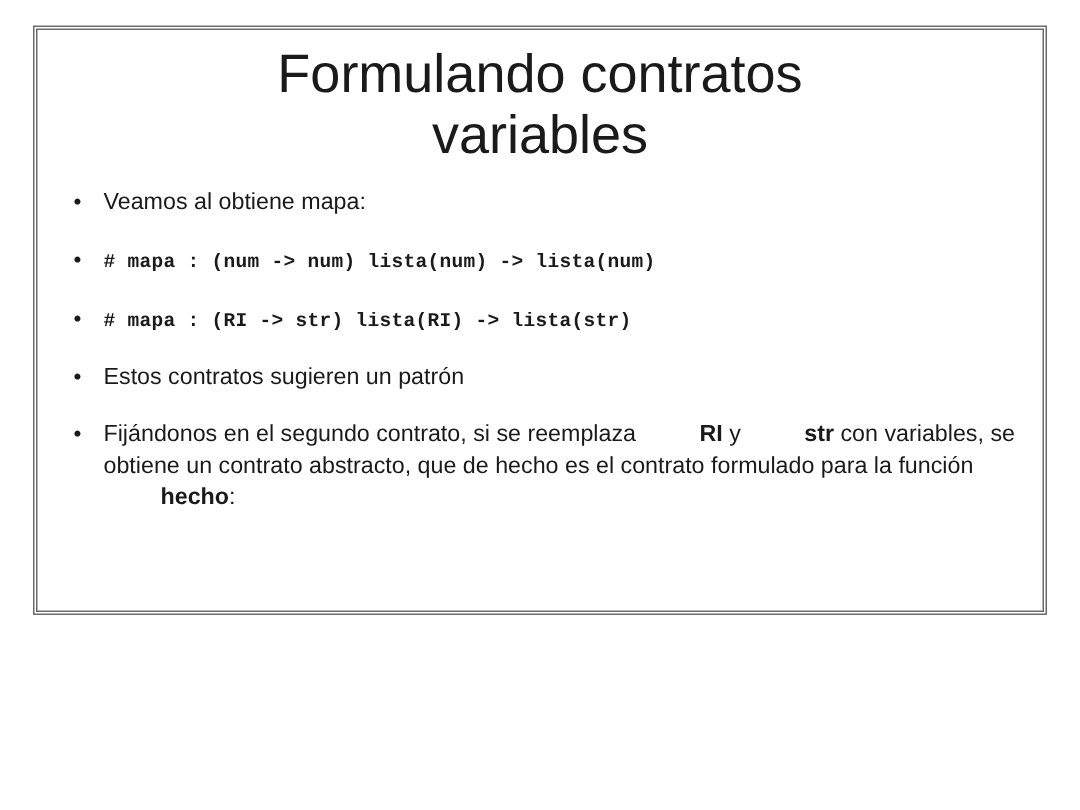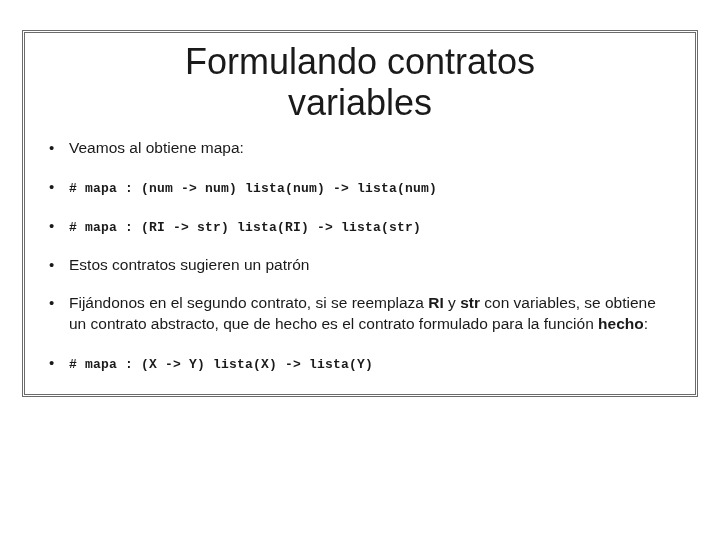--- a/index.html
+++ b/index.html
@@ -8,21 +8,21 @@
     width: 720px;
     height: 540px;
     background: #ffffff;
     font-family: Arial, Helvetica, sans-serif;
     overflow: hidden;
   }
   .slide {
     box-sizing: border-box;
     width: 720px;
     height: 427px;
-    padding: 30px 22px;
+    padding: 17px 22px;
     position: relative;
   }
   .frame {
     box-sizing: border-box;
     width: 100%;
     height: 100%;
     border: 3px double #6b6b6b;
     padding: 6px 18px 14px 18px;
     display: flex;
     flex-direction: column;
@@ -57,20 +57,21 @@
     color: #1a1a1a;
   }
   .mono {
     font-family: "Courier New", Courier, monospace;
     font-weight: bold;
     font-size: 13px;
     letter-spacing: 0.2px;
   }
   .emph {
     font-weight: bold;
+    margin-left: 38px;
   }
 </style>
 </head>
 <body>
 
 <div class="slide">
   <div class="frame">
 
     <h1 class="title">
       <span>Formulando contratos</span><br>
@@ -92,20 +93,17 @@
       </li>
 
       <li>
         <span>Estos contratos sugieren un patrón</span>
       </li>
 
       <li>
         <span>Fijándonos en el segundo contrato, si se reemplaza </span><span class="emph">RI</span><span> y </span><span class="emph">str</span><span> con variables, se obtiene un contrato abstracto, que de hecho es el contrato formulado para la función </span><span class="emph">hecho</span><span>:</span>
       </li>
 
-      <li>
-        <span class="mono"># mapa : (X -&gt; Y) lista(X) -&gt; lista(Y)</span>
-      </li>
 
     </ul>
 
   </div>
 </div>
 
 </body></html>

